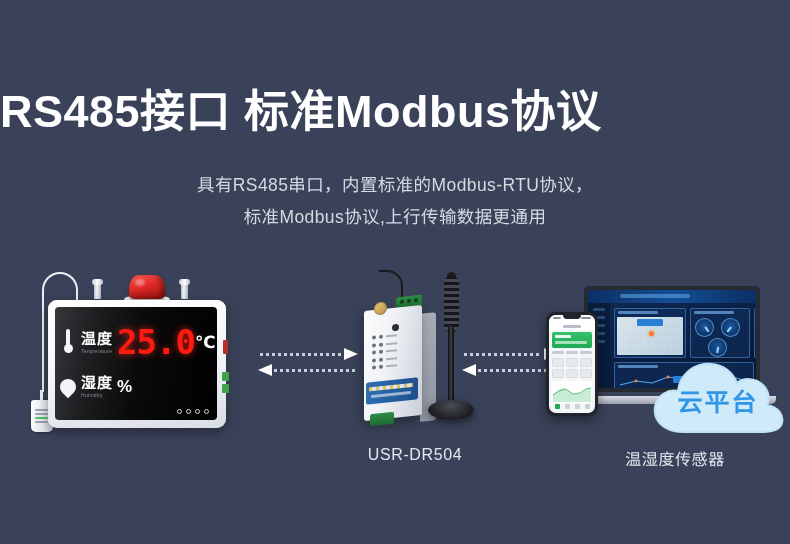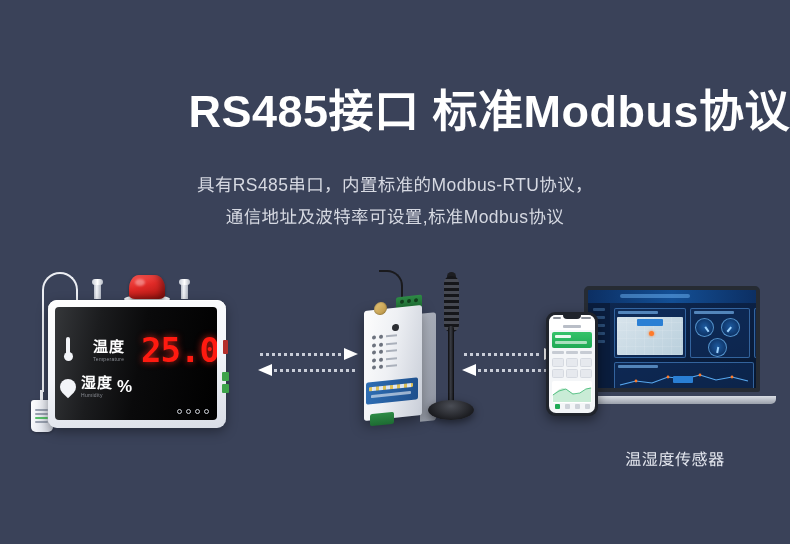--- a/index.html
+++ b/index.html
@@ -15,21 +15,21 @@
     position: relative;
     width: 790px; height: 544px;
     background: #3a4259;
     overflow: hidden;
   }
 
   
   .headline {
     position: absolute;
     top: 88px; left: 0; width: 790px;
-    text-align: right;
+    text-align: left;
     color: #ffffff;
     font-size: 45px;
     font-weight: bold;
     letter-spacing: 0.5px;
     line-height: 1.05;
     white-space: nowrap;
   }
   .subline {
     position: absolute;
     left: 0; width: 790px;
@@ -128,21 +128,21 @@
     border-radius: 9px;
     box-shadow: 0 4px 12px rgba(0,0,0,.35), inset 0 1px 0 #fff;
   }
   .sensor-screen {
     position: absolute; left: 7px; top: 7px; right: 9px; bottom: 8px;
     background: linear-gradient(100deg,#35373a 0%,#1b1c1e 26%,#0a0a0b 52%,#000 100%);
     border-radius: 4px;
     overflow: hidden;
   }
   .srow { position: absolute; left: 0; width: 100%; height: 46px; display: flex; align-items: center; }
-  .srow.r1 { top: 20px; gap: 12px; }
+  .srow.r1 { top: 12px; }
   .srow.r2 { top: 56px; }
 
   .glyph { width: 26px; display:flex; justify-content:center; align-items:center; flex:0 0 26px; }
   .thermo { position: relative; width: 9px; height: 26px; }
   .thermo .stem { position:absolute; left:2.5px; top:0; width:4px; height:18px;
      background:#f2f4f8; border-radius:2px 2px 0 0; }
   .thermo .bulb { position:absolute; left:0; top:15px; width:9px; height:9px;
      background:#f2f4f8; border-radius:50%; }
   .droplet { width: 16px; height: 20px; position: relative; }
   .droplet::before {
@@ -383,21 +383,21 @@
   .arrow-line.bwd .head { left:0; border-top:6px solid transparent;
     border-bottom:6px solid transparent; border-right:14px solid #ffffff; }
 </style>
 </head>
 <body>
 
 <div class="banner">
 
   <div class="headline">RS485接口 标准Modbus协议</div>
   <div class="subline l1">具有RS485串口，内置标准的Modbus-RTU协议，</div>
-  <div class="subline l2">通信地址及波特率可设置,标准Modbus协议</div>
+  <div class="subline l2">标准Modbus协议,上行传输数据更通用</div>
 
   <div class="sensor-group">
     <div class="cable"></div>
     <div class="cable-drop"></div>
     <div class="probe">
       <span class="vent v1"></span>
         <span class="vent v2"></span>
       <span class="vent v3"></span>
         <span class="vent v4"></span>
     </div>
@@ -616,17 +616,26 @@
         </div>
         <div class="ph-foot">
           <i class="on"></i>
             <i></i>
             <i></i>
             <i></i>
         </div>
       </div>
     </div>
 
+    <div class="cloud-badge">
+      <svg viewBox="0 0 138 84" preserveAspectRatio="none" aria-hidden="true">
+        <path d="M34,80 C14,80 4,68 6,55 C8,43 19,37 29,39 C31,22 46,10 63,12
+                 C75,13 84,21 88,31 C95,25 107,26 114,33 C120,39 121,47 118,53
+                 C129,55 135,63 133,71 C131,78 123,80 114,80 Z" fill="#cfeaf9" stroke="#bfe2f6" stroke-width="2"></path>
+      </svg>
+      <div class="cloud-text">云平台</div>
+    </div>
   </div>
 
+  <div class="caption c2">USR-DR504</div>
   <div class="caption c3">温湿度传感器</div>
 
 </div>
 
 </body></html>

